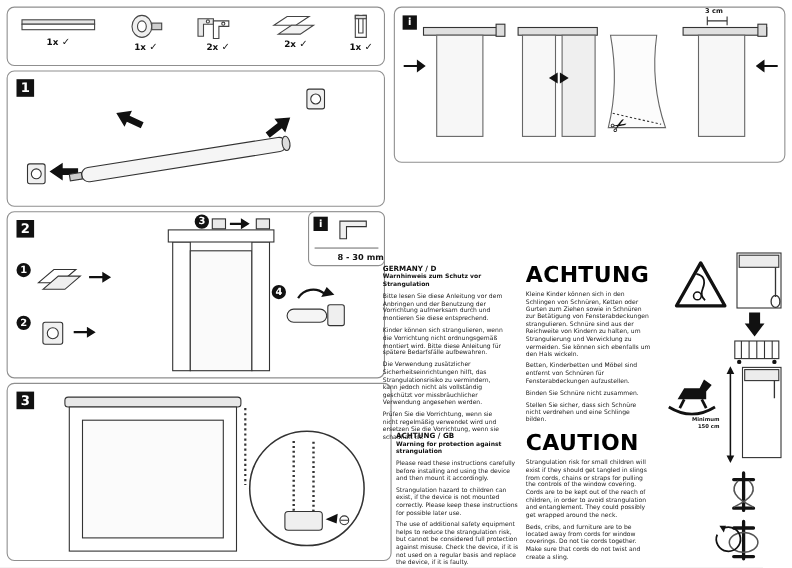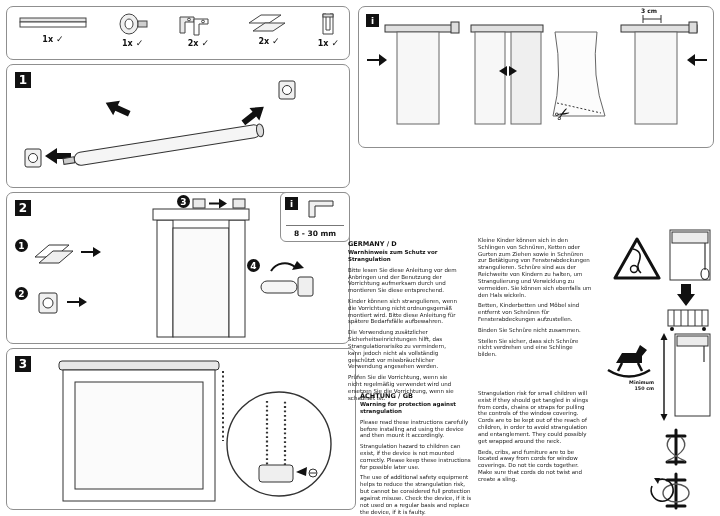--- a/index.html
+++ b/index.html
@@ -13,21 +13,21 @@
             font-size:9px; font-weight:bold; display:flex; align-items:center; justify-content:center; }
   .numcircle { position:absolute; width:13px; height:13px; border-radius:50%; background:#111; color:#fff;
                font-size:9px; font-weight:bold; display:flex; align-items:center; justify-content:center; }
   .parts-row { position:absolute; left:10px; top:4px; right:10px; bottom:2px;
                display:flex; align-items:flex-start; justify-content:space-between; }
   .part { display:flex; flex-direction:column; align-items:center; }
   .part .qty { font-size:8px; font-weight:bold; color:#111; margin-top:1px; }
   .part .qty .chk { font-size:9px; margin-left:3px; }
   .infobox { position:absolute; right:-1px; top:-1px; width:70px; height:50px;
              border:1px solid #8f8f8f; border-radius:6px; background:#fff; }
-  .infobox .range { position:absolute; left:0; right:0; bottom:3px; text-align:center;
+  .infobox .range { position:absolute; left:0; right:0; bottom:3px; text-align:right;
                     font-size:7.5px; font-weight:bold; color:#111; }
   .infobox .divline { position:absolute; left:5px; right:5px; bottom:15px; border-top:1px solid #777; }
   .textcol { position:absolute; color:#111; }
   .region { font-size:6.5px; font-weight:bold; margin-bottom:1px; }
   .subhead { font-size:5.5px; font-weight:bold; margin-bottom:4px; line-height:1.25; }
   .para { font-size:5.5px; line-height:1.24; margin-bottom:4px; color:#1a1a1a; }
   .bigtitle { font-size:20px; font-weight:bold; letter-spacing:0.3px; margin-bottom:4px; color:#000; }
   .measure-label { position:absolute; font-size:6px; font-weight:bold; color:#111; }
   .minlabel { position:absolute; font-size:4.8px; font-weight:bold; color:#111; line-height:1.2; text-align:right; }
   svg { display:block; }
@@ -224,35 +224,37 @@
   <div class="textcol" style="left:348px; top:240px; width:113px;">
     <div class="region">GERMANY / D</div>
     <div class="subhead">Warnhinweis zum Schutz vor Strangulation</div>
     <div class="para">Bitte lesen Sie diese Anleitung vor dem Anbringen und der Benutzung der Vorrichtung aufmerksam durch und montieren Sie diese entsprechend.</div>
     <div class="para">Kinder können sich strangulieren, wenn die Vorrichtung nicht ordnungsgemäß montiert wird. Bitte diese Anleitung für spätere Bedarfsfälle aufbewahren.</div>
     <div class="para">Die Verwendung zusätzlicher Sicherheitseinrichtungen hilft, das Strangulationsrisiko zu vermindern, kann jedoch nicht als vollständig geschützt vor missbräuchlicher Verwendung angesehen werden.</div>
     <div class="para">Prüfen Sie die Vorrichtung, wenn sie nicht regelmäßig verwendet wird und ersetzen Sie die Vorrichtung, wenn sie schadhaft ist.</div>
   </div>
 
   <div class="textcol" style="left:478px; top:237px; width:114px;">
+    <div class="bigtitle">ACHTUNG</div>
     <div class="para">Kleine Kinder können sich in den Schlingen von Schnüren, Ketten oder Gurten zum Ziehen sowie in Schnüren zur Betätigung von Fensterabdeckungen strangulieren. Schnüre sind aus der Reichweite von Kindern zu halten, um Strangulierung und Verwicklung zu vermeiden. Sie können sich ebenfalls um den Hals wickeln.</div>
     <div class="para">Betten, Kinderbetten und Möbel sind entfernt von Schnüren für Fensterabdeckungen aufzustellen.</div>
     <div class="para">Binden Sie Schnüre nicht zusammen.</div>
     <div class="para">Stellen Sie sicher, dass sich Schnüre nicht verdrehen und eine Schlinge bilden.</div>
   </div>
 
   <div class="textcol" style="left:360px; top:392px; width:113px;">
     <div class="region">ACHTUNG / GB</div>
     <div class="subhead">Warning for protection against strangulation</div>
     <div class="para">Please read these instructions carefully before installing and using the device and then mount it accordingly.</div>
     <div class="para">Strangulation hazard to children can exist, if the device is not mounted correctly. Please keep these instructions for possible later use.</div>
     <div class="para">The use of additional safety equipment helps to reduce the strangulation risk, but cannot be considered full protection against misuse. Check the device, if it is not used on a regular basis and replace the device, if it is faulty.</div>
   </div>
 
   <div class="textcol" style="left:478px; top:390px; width:114px;">
+    <div class="bigtitle">CAUTION</div>
     <div class="para">Strangulation risk for small children will exist if they should get tangled in slings from cords, chains or straps for pulling the controls of the window covering. Cords are to be kept out of the reach of children, in order to avoid strangulation and entanglement. They could possibly get wrapped around the neck.</div>
     <div class="para">Beds, cribs, and furniture are to be located away from cords for window coverings. Do not tie cords together. Make sure that cords do not twist and create a sling.</div>
   </div>
 
   <div style="position:absolute; left:598px; top:228px; width:118px; height:286px;">
 
     <svg width="50" height="46" viewBox="0 0 50 46" style="position:absolute; left:14px; top:8px;">
       <path d="M25 3 L47 42 L3 42 Z" fill="#ffffff" stroke="#111" stroke-width="3" stroke-linejoin="round"></path>
       <path d="M21 13 q10 2 6 13 q-3 7 2 11" fill="none" stroke="#111" stroke-width="1.6"></path>
       <circle cx="22" cy="33" r="3.5" fill="none" stroke="#111" stroke-width="1.4"></circle>

